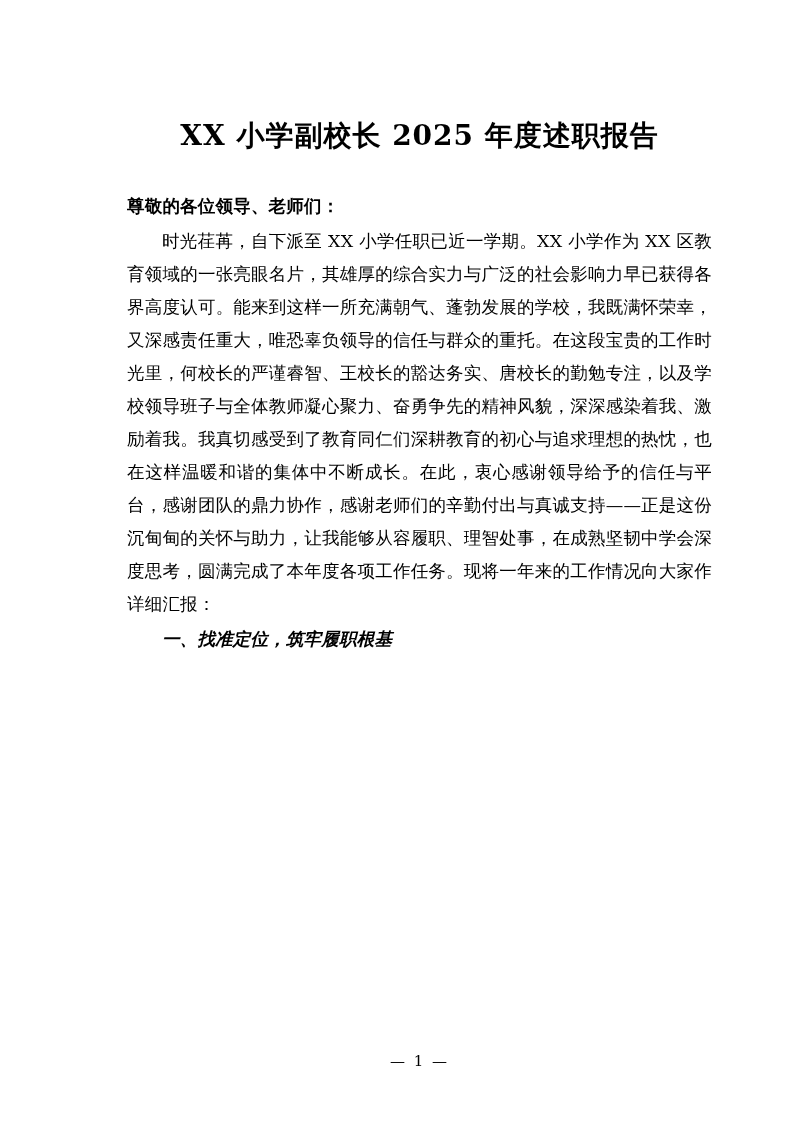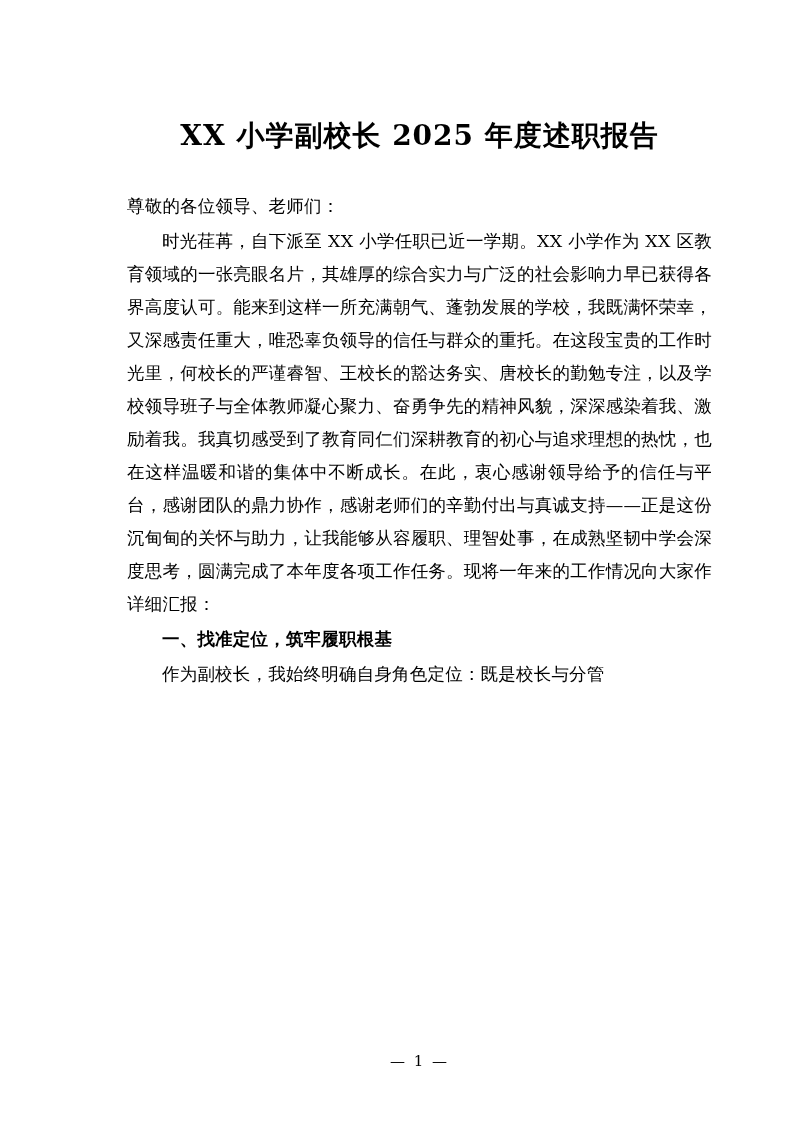--- a/index.html
+++ b/index.html
@@ -39,23 +39,25 @@
     text-align: justify;
     text-justify: inter-ideograph;
     margin: 0 0 2px 0;
     letter-spacing: 0.2px;
   }
   .indent {
     text-indent: 2em;
   }
   .noindent {
     text-indent: 0;
+    font-weight: bold;
   }
   .bold {
     font-weight: bold;
+    font-style: italic;
   }
   .footer {
     position: absolute;
     left: 0;
     right: 0;
     bottom: 52px;
     text-align: center;
     font-family: "DejaVu Serif", "Liberation Serif", serif;
     font-size: 15px;
     letter-spacing: 2px;
@@ -69,16 +71,15 @@
   <h1 class="doc-title">XX 小学副校长 2025 年度述职报告</h1>
 
   <p class="para noindent">尊敬的各位领导、老师们：</p>
 
 
 
   <p class="para indent">时光荏苒，自下派至 XX 小学任职已近一学期。XX 小学作为 XX 区教育领域的一张亮眼名片，其雄厚的综合实力与广泛的社会影响力早已获得各界高度认可。能来到这样一所充满朝气、蓬勃发展的学校，我既满怀荣幸，又深感责任重大，唯恐辜负领导的信任与群众的重托。在这段宝贵的工作时光里，何校长的严谨睿智、王校长的豁达务实、唐校长的勤勉专注，以及学校领导班子与全体教师凝心聚力、奋勇争先的精神风貌，深深感染着我、激励着我。我真切感受到了教育同仁们深耕教育的初心与追求理想的热忱，也在这样温暖和谐的集体中不断成长。在此，衷心感谢领导给予的信任与平台，感谢团队的鼎力协作，感谢老师们的辛勤付出与真诚支持——正是这份沉甸甸的关怀与助力，让我能够从容履职、理智处事，在成熟坚韧中学会深度思考，圆满完成了本年度各项工作任务。现将一年来的工作情况向大家作详细汇报：</p>
 
   <p class="para indent bold">一、找准定位，筑牢履职根基</p>
 
-  <p class="para indent">作为副校长，我始终明确自身角色定位：既是校长与分管</p>
 
   <div class="footer">— 1 —</div>
 </div>
 
 </body></html>

